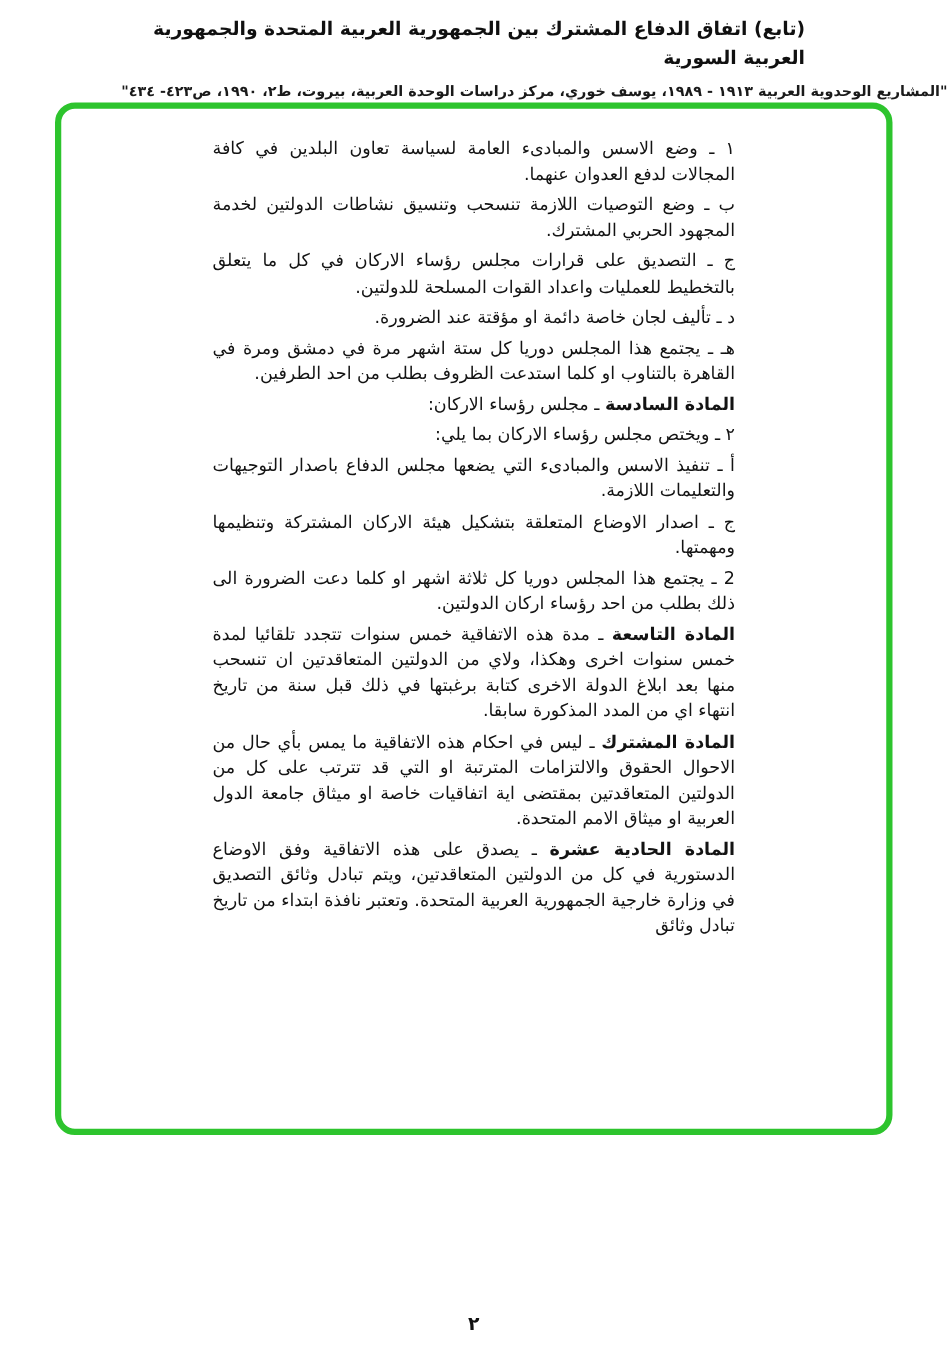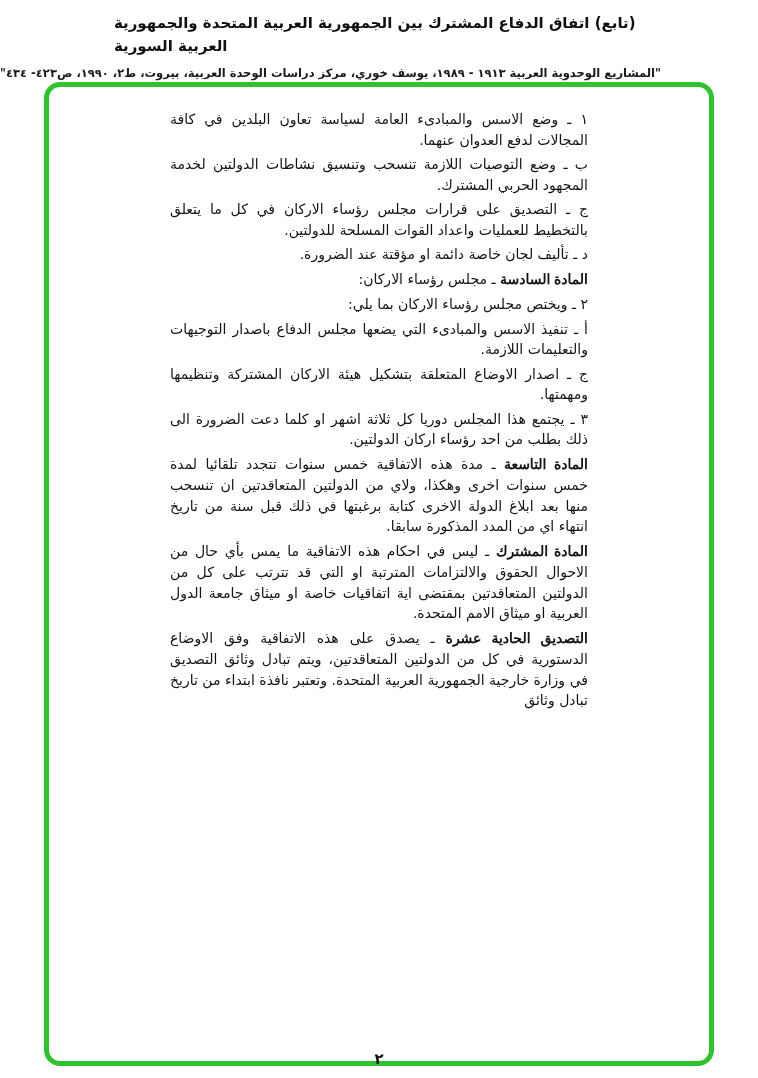--- a/index.html
+++ b/index.html
@@ -4,68 +4,69 @@
 <style>
   * { box-sizing: border-box; }
   html, body { margin: 0; padding: 0; }
   body {
     width: 758px; height: 1078px;
     background: #ffffff; color: #141414;
     font-family: "DejaVu Sans", sans-serif;
   }
   .page { position: relative; width: 758px; height: 1078px; overflow: hidden; background: #ffffff; }
 
-  .header { padding-top: 12px; text-align: left; direction: rtl; }
+  .header { padding-top: 12px; text-align: right; direction: rtl; }
   .doc-title {
     font-weight: bold; font-size: 15px; line-height: 1.55;
     max-width: 530px; margin: 0 auto; color: #101010;
   }
   .doc-citation { font-weight: bold; font-size: 11.5px; margin-top: 7px; color: #1a1a1a; }
 
   .green-box {
     position: absolute; left: 44px; top: 82px;
-    width: 670px; height: 984px;
+    width: 670px; height: 826px;
     border: 5px solid #2dc42d; border-radius: 16px;
     background: #ffffff;
   }
   .text-column {
     width: 418px; margin: 22px auto 0;
     direction: rtl; text-align: justify;
     font-size: 14px; line-height: 20.5px; color: #131313;
   }
   .para { margin: 0 0 4px 0; }
-  .para b { font-weight: bold; font-family: Liberation Serif, serif; }
+  .para b { font-weight: bold; }
 
   .footer { position: absolute; bottom: 10px; left: 0; width: 100%; text-align: center; }
   .page-num { font-weight: bold; font-size: 15px; color: #101010; }
 </style>
 </head>
 <body>
 
 <div class="page">
 
   <header class="header">
     <div class="doc-title">(تابع) اتفاق الدفاع المشترك بين الجمهورية العربية المتحدة والجمهورية العربية السورية</div>
     <div class="doc-citation">"المشاريع الوحدوية العربية ١٩١٣ - ١٩٨٩، يوسف خوري، مركز دراسات الوحدة العربية، بيروت، ط٢، ١٩٩٠، ص٤٢٣- ٤٣٤"</div>
   </header>
 
   <div class="green-box" style="border-color: rgb(45, 196, 45);">
     <div class="text-column">
         <p class="para">١ ـ وضع الاسس والمبادىء العامة لسياسة تعاون البلدين في كافة المجالات لدفع العدوان عنهما.</p>
         <p class="para">ب ـ وضع التوصيات اللازمة تنسحب وتنسيق نشاطات الدولتين لخدمة المجهود الحربي المشترك.</p>
         <p class="para">ج ـ التصديق على قرارات مجلس رؤساء الاركان في كل ما يتعلق بالتخطيط للعمليات واعداد القوات المسلحة للدولتين.</p>
         <p class="para">د ـ تأليف لجان خاصة دائمة او مؤقتة عند الضرورة.</p>
+        <p class="para">هـ ـ يجتمع هذا المجلس دوريا كل ستة اشهر مرة في دمشق ومرة في القاهرة بالتناوب او كلما استدعت الظروف بطلب من احد الطرفين.</p>
         <p class="para"><b>المادة السادسة</b> ـ مجلس رؤساء الاركان:</p>
         <p class="para">٢ ـ ويختص مجلس رؤساء الاركان بما يلي:</p>
         <p class="para">أ ـ تنفيذ الاسس والمبادىء التي يضعها مجلس الدفاع باصدار التوجيهات والتعليمات اللازمة.</p>
         <p class="para">ج ـ اصدار الاوضاع المتعلقة بتشكيل هيئة الاركان المشتركة وتنظيمها ومهمتها.</p>
-        <p class="para">٣ ـ يجتمع هذا المجلس دوريا كل ثلاثة اشهر او كلما دعت الضرورة الى ذلك بطلب من احد رؤساء اركان الدولتين.</p>
+        <p class="para">2 ـ يجتمع هذا المجلس دوريا كل ثلاثة اشهر او كلما دعت الضرورة الى ذلك بطلب من احد رؤساء اركان الدولتين.</p>
         <p class="para"><b>المادة التاسعة</b> ـ مدة هذه الاتفاقية خمس سنوات تتجدد تلقائيا لمدة خمس سنوات اخرى وهكذا، ولاي من الدولتين المتعاقدتين ان تنسحب منها بعد ابلاغ الدولة الاخرى كتابة برغبتها في ذلك قبل سنة من تاريخ انتهاء اي من المدد المذكورة سابقا.</p>
         <p class="para"><b>المادة المشترك</b> ـ ليس في احكام هذه الاتفاقية ما يمس بأي حال من الاحوال الحقوق والالتزامات المترتبة او التي قد تترتب على كل من الدولتين المتعاقدتين بمقتضى اية اتفاقيات خاصة او ميثاق جامعة الدول العربية او ميثاق الامم المتحدة.</p>
-        <p class="para"><b>التصديق الحادية عشرة</b> ـ يصدق على هذه الاتفاقية وفق الاوضاع الدستورية في كل من الدولتين المتعاقدتين، ويتم تبادل وثائق التصديق في وزارة خارجية الجمهورية العربية المتحدة. وتعتبر نافذة ابتداء من تاريخ تبادل وثائق</p>
+        <p class="para"><b>المادة الحادية عشرة</b> ـ يصدق على هذه الاتفاقية وفق الاوضاع الدستورية في كل من الدولتين المتعاقدتين، ويتم تبادل وثائق التصديق في وزارة خارجية الجمهورية العربية المتحدة. وتعتبر نافذة ابتداء من تاريخ تبادل وثائق</p>
       </div>
   </div>
 
   <footer class="footer">
     <span class="page-num">٢</span>
   </footer>
 
 </div>
 
 </body></html>

